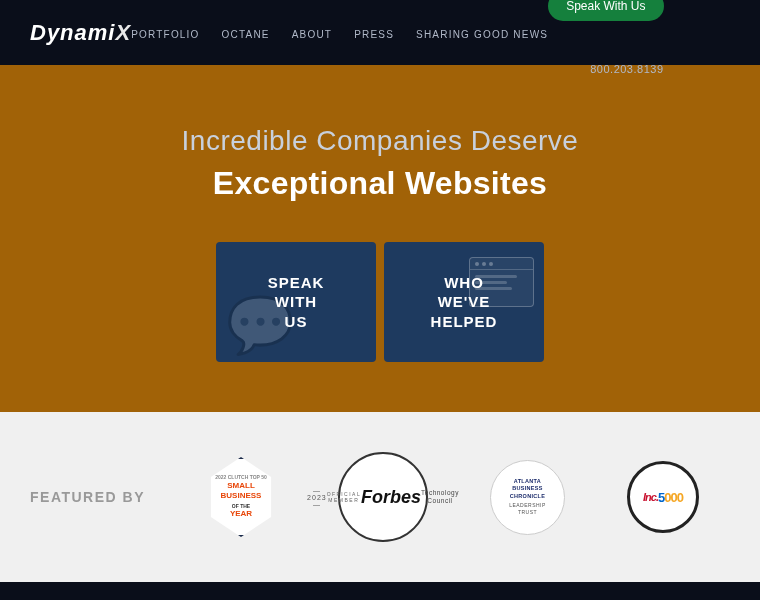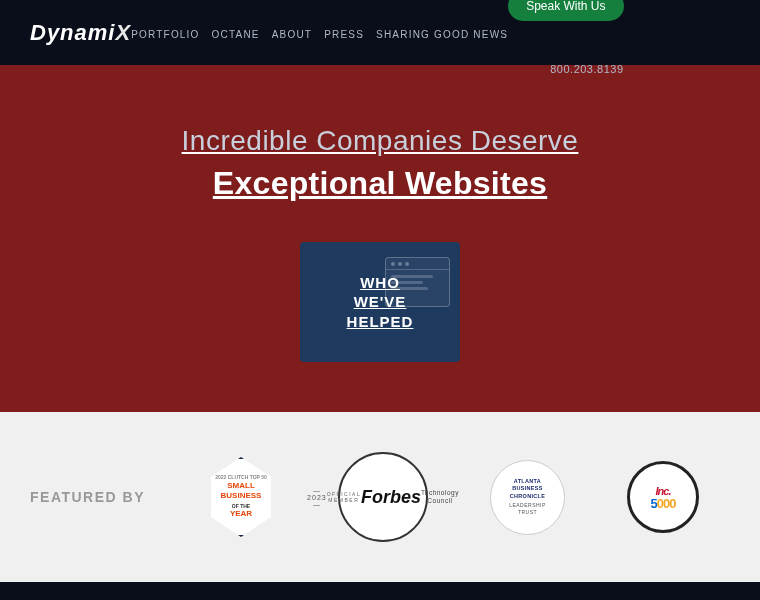--- a/index.html
+++ b/index.html
@@ -23,21 +23,21 @@
       font-style: italic;
     }
     .logo span {
       color: white;
     }
     .logo .x-letter {
       color: #e8e8e8;
     }
     .nav-links {
       display: flex;
-      gap: 12px;
+      gap: 22px;
       list-style: none;
       align-items: center;
     }
     .nav-links li a {
       color: #b0b8c8;
       text-decoration: none;
       font-size: 10px;
       letter-spacing: 1.2px;
       text-transform: uppercase;
       font-weight: 500;
@@ -61,24 +61,23 @@
     }
     .phone-number {
       color: #b0b8c8;
       font-size: 11px;
       letter-spacing: 0.5px;
       margin-top: 38px;
     }
 
     
     .hero {
-      background: #7f1d1d;
+      background: #a16207;
       text-align: center;
       padding: 60px 30px 50px;
-      text-decoration: underline;
     }
     .hero-subtitle {
       font-size: 28px;
       font-weight: 300;
       color: #c8d0dc;
       margin-bottom: 8px;
       letter-spacing: 0.5px;
     }
     .hero-title {
       font-size: 32px;
@@ -304,21 +303,21 @@
     }
 
     
     .badge-inc {
       width: 72px;
       height: 72px;
       border-radius: 50%;
       border: 3px solid #222;
       background: white;
       display: flex;
-      flex-direction: column;
+      flex-direction: row;
       align-items: center;
       justify-content: center;
       text-align: center;
     }
     .inc-text {
       font-size: 11px;
       font-weight: 900;
       color: #c8102e;
       font-style: italic;
       letter-spacing: -1px;
@@ -358,20 +357,23 @@
     </div>
   </div>
 </nav>
 
 <section class="hero">
   <p class="hero-subtitle">Incredible Companies Deserve</p>
   <h1 class="hero-title">Exceptional Websites</h1>
 
   <div class="cta-cards">
 
+    <div class="cta-card cta-card-speak">
+      <div class="cta-card-label">SPEAK<br>WITH<br>US</div>
+    </div>
 
     <div class="cta-card cta-card-who">
       <div class="browser-mockup">
         <div class="browser-mockup-bar">
           <div class="browser-dot"></div>
           <div class="browser-dot"></div>
           <div class="browser-dot"></div>
         </div>
         <div class="browser-lines">
           <div class="browser-line"></div>

